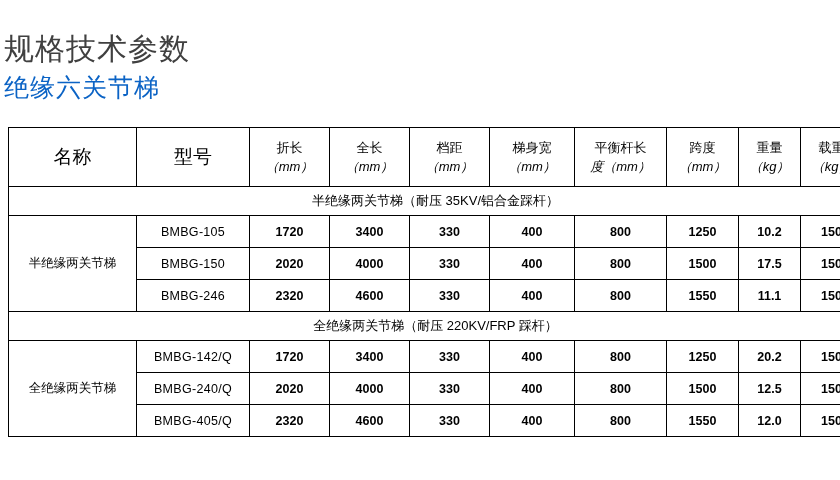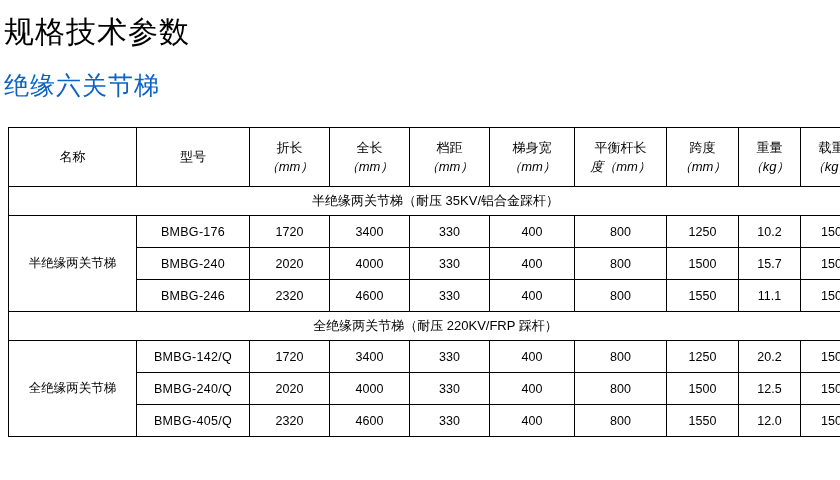--- a/index.html
+++ b/index.html
@@ -16,36 +16,36 @@
   }
   .page {
     position: relative;
     width: 840px;
     height: 480px;
     box-sizing: border-box;
   }
   .title-main {
     position: absolute;
     left: 4px;
-    top: 14px;
+    top: 31px;
     font-size: 30px;
     line-height: 36px;
-    color: #000000;
+    color: #404040;
     font-family: "Liberation Sans", sans-serif;
     letter-spacing: 1px;
     white-space: nowrap;
   }
   .title-sub {
     position: absolute;
     left: 4px;
     top: 72px;
     font-size: 25px;
     line-height: 32px;
     color: #0b63c5;
-    font-family: Liberation Mono, monospace;
+    font-family: Liberation Serif, serif;
     letter-spacing: 1px;
     white-space: nowrap;
   }
   .table-wrap {
     position: absolute;
     left: 8px;
     top: 127px;
     width: 824px;
   }
   table.spec {
@@ -64,21 +64,21 @@
   }
   .hdr-cell {
     height: 58px;
     font-size: 13px;
     line-height: 19px;
   }
   .hdr-cell .l1 { display: block; text-align: center; }
   .hdr-cell .l2 { display: block; font-style: italic; }
   .hdr-single {
     height: 58px;
-    font-size: 13px;
+    font-size: 19px;
   }
   .section-row td {
     height: 28px;
     font-size: 13px;
     font-weight: normal;
   }
   .data-row td {
     height: 31px;
     font-size: 12.5px;
   }
@@ -86,20 +86,21 @@
     font-size: 13px;
   }
   .mono {
     font-family: "Liberation Serif", serif;
     font-size: 13px;
     letter-spacing: 0.3px;
   }
   .num {
     font-family: "Liberation Serif", serif;
     font-size: 13px;
+    font-weight: bold;
   }
   .cjk {
     font-family: "Liberation Sans", sans-serif;
   }
   
   col.c0 { width: 128px; }
   col.c1 { width: 113px; }
   col.c2 { width: 80px; }
   col.c3 { width: 80px; }
   col.c4 { width: 80px; }
@@ -172,39 +173,39 @@
             <span class="l2 cjk">（kg）</span>
           </td>
         </tr>
 
         <tr class="section-row">
           <td colspan="10">半绝缘两关节梯（耐压 35KV/铝合金踩杆）</td>
         </tr>
 
         <tr class="data-row">
           <td class="grp-cell" rowspan="3">半绝缘两关节梯</td>
-          <td class="mono">BMBG-176</td>
+          <td class="mono">BMBG-105</td>
           <td class="num">1720</td>
           <td class="num">3400</td>
           <td class="num">330</td>
           <td class="num">400</td>
           <td class="num">800</td>
           <td class="num">1250</td>
           <td class="num">10.2</td>
           <td class="num">150</td>
         </tr>
         <tr class="data-row">
-          <td class="mono">BMBG-240</td>
+          <td class="mono">BMBG-150</td>
           <td class="num">2020</td>
           <td class="num">4000</td>
           <td class="num">330</td>
           <td class="num">400</td>
           <td class="num">800</td>
           <td class="num">1500</td>
-          <td class="num">15.7</td>
+          <td class="num">17.5</td>
           <td class="num">150</td>
         </tr>
         <tr class="data-row">
           <td class="mono">BMBG-246</td>
           <td class="num">2320</td>
           <td class="num">4600</td>
           <td class="num">330</td>
           <td class="num">400</td>
           <td class="num">800</td>
           <td class="num">1550</td>

